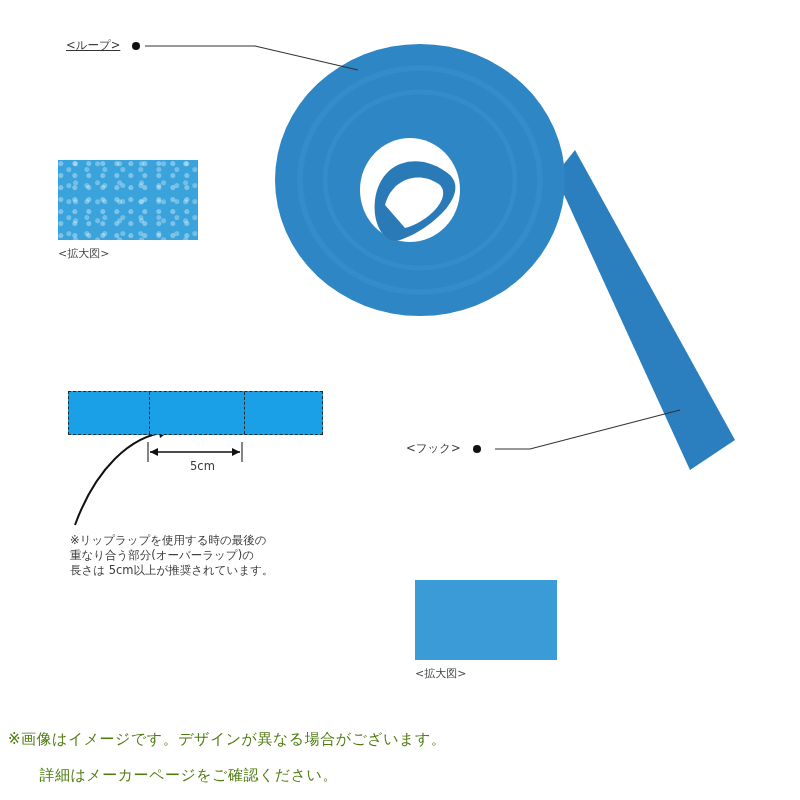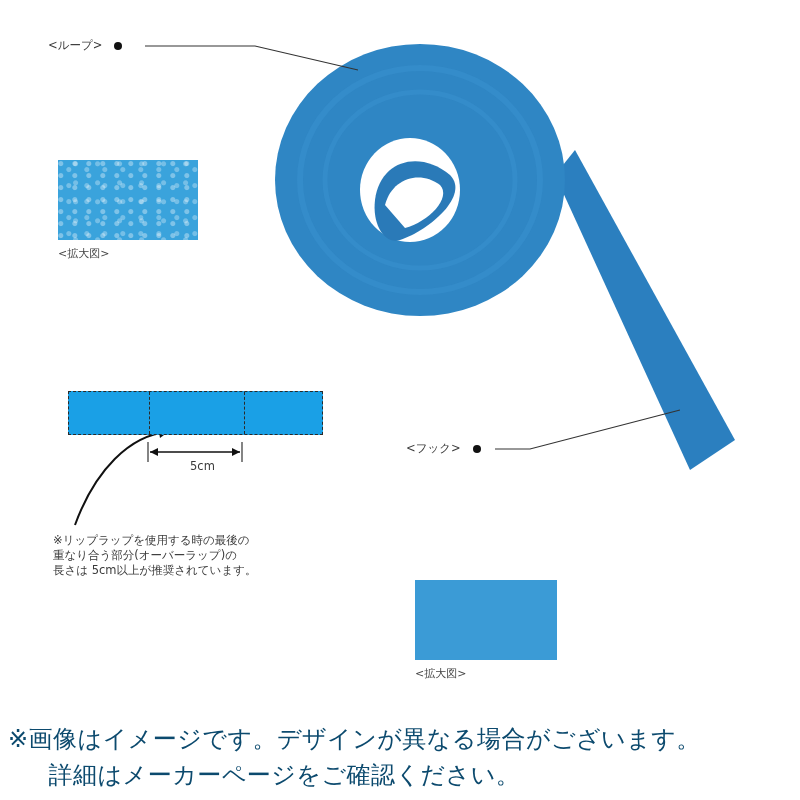--- a/index.html
+++ b/index.html
@@ -9,21 +9,21 @@
     .small { font-size:11.5px; line-height:15px; color:#3a3a3a; white-space:pre; }
     .dot { width:8px; height:8px; border-radius:50%; background:#111; }
     .swatch-loop { background:
         radial-gradient(circle at 20% 30%, rgba(255,255,255,0.35) 0 2px, transparent 3px),
         radial-gradient(circle at 60% 60%, rgba(255,255,255,0.3) 0 2px, transparent 3px),
         radial-gradient(circle at 80% 20%, rgba(255,255,255,0.3) 0 2px, transparent 3px),
         #3aa3dc; background-size: 14px 12px, 18px 16px, 22px 19px, auto; }
     .swatch-hook { background:#3b9bd6; }
     .cap { font-size:11px; color:#444; text-align:left; }
     .seg { position:absolute; top:0; height:100%; border-right:1.5px dashed #2a2a2a; box-sizing:border-box; }
-    .bottom-note { font-size:24px; line-height:34px; color:#0c4a6e; white-space:pre; letter-spacing:0.5px; }
+    .bottom-note { font-size:15px; line-height:34px; color:#4d7c0f; white-space:pre; letter-spacing:0.5px; }
   </style>
 </head>
 <body>
 
 <svg class="abs" style="left:0;top:0" width="800" height="800" viewBox="0 0 800 800">
 
   <path d="M555,175 L575,150 L735,440 L690,470 Z" fill="#2b7fbf"></path>
 
   <ellipse cx="420" cy="180" rx="145" ry="136" fill="#2f86c4"></ellipse>
   <ellipse cx="420" cy="180" rx="120" ry="112" fill="none" stroke="#3a92cf" stroke-width="6" opacity="0.5"></ellipse>
@@ -33,42 +33,42 @@
   <path d="M375,200 C380,160 420,150 450,175 C470,195 430,230 400,240 C385,245 372,225 375,200 Z" fill="#2a7ab8"></path>
   <path d="M385,205 C392,178 420,170 440,185 C452,198 428,222 405,228 Z" fill="#ffffff"></path>
 
   <polyline points="145,46 255,46 358,70" fill="none" stroke="#333" stroke-width="1.2"></polyline>
   <polyline points="495,449 530,449 680,410" fill="none" stroke="#333" stroke-width="1.2"></polyline>
 
   <path d="M75,525 C95,470 130,435 168,432" fill="none" stroke="#111" stroke-width="2"></path>
   <path d="M168,432 L158,426 L160,438 Z" fill="#111"></path>
 </svg>
 
-<div class="abs" style="left:48px;top:38px;">
+<div class="abs" style="left:66px;top:38px;text-decoration:underline;">
   <div style="display:flex;align-items:center;gap:12px;">
     <span class="small">&lt;ループ&gt;</span>
     <span class="dot"></span>
   </div>
 </div>
 <div class="abs swatch-loop" style="left:58px;top:160px;width:140px;height:80px;"></div>
 <div class="abs cap" style="left:58px;top:246px;width:140px;">&lt;拡大図&gt;</div>
 
 <div class="abs" style="left:68px;top:391px;width:255px;height:44px;background:#1aa0e6;border:1.5px dashed #2a2a2a;box-sizing:border-box;">
   <div class="seg" style="left:0;width:81px;"></div>
   <div class="seg" style="left:81px;width:95px;"></div>
 </div>
 <svg class="abs" style="left:145px;top:440px" width="100" height="26" viewBox="0 0 100 26">
   <line x1="3" y1="2" x2="3" y2="22" stroke="#333" stroke-width="1.2"></line>
   <line x1="97" y1="2" x2="97" y2="22" stroke="#333" stroke-width="1.2"></line>
   <line x1="5" y1="12" x2="95" y2="12" stroke="#111" stroke-width="1.4"></line>
   <path d="M5,12 L13,8 L13,16 Z" fill="#111"></path>
   <path d="M95,12 L87,8 L87,16 Z" fill="#111"></path>
 </svg>
 <div class="abs small" style="left:190px;top:459px;">5cm</div>
-<div class="abs small" style="left:53px;top:533px;">※リップラップを使用する時の最後の
+<div class="abs small" style="left:70px;top:533px;">※リップラップを使用する時の最後の
 重なり合う部分(オーバーラップ)の
 長さは 5cm以上が推奨されています。</div>
 
 <div class="abs" style="left:406px;top:441px;">
   <div style="display:flex;align-items:center;gap:12px;">
     <span class="small">&lt;フック&gt;</span>
     <span class="dot"></span>
   </div>
 </div>
 <div class="abs swatch-hook" style="left:415px;top:580px;width:142px;height:80px;"></div>

